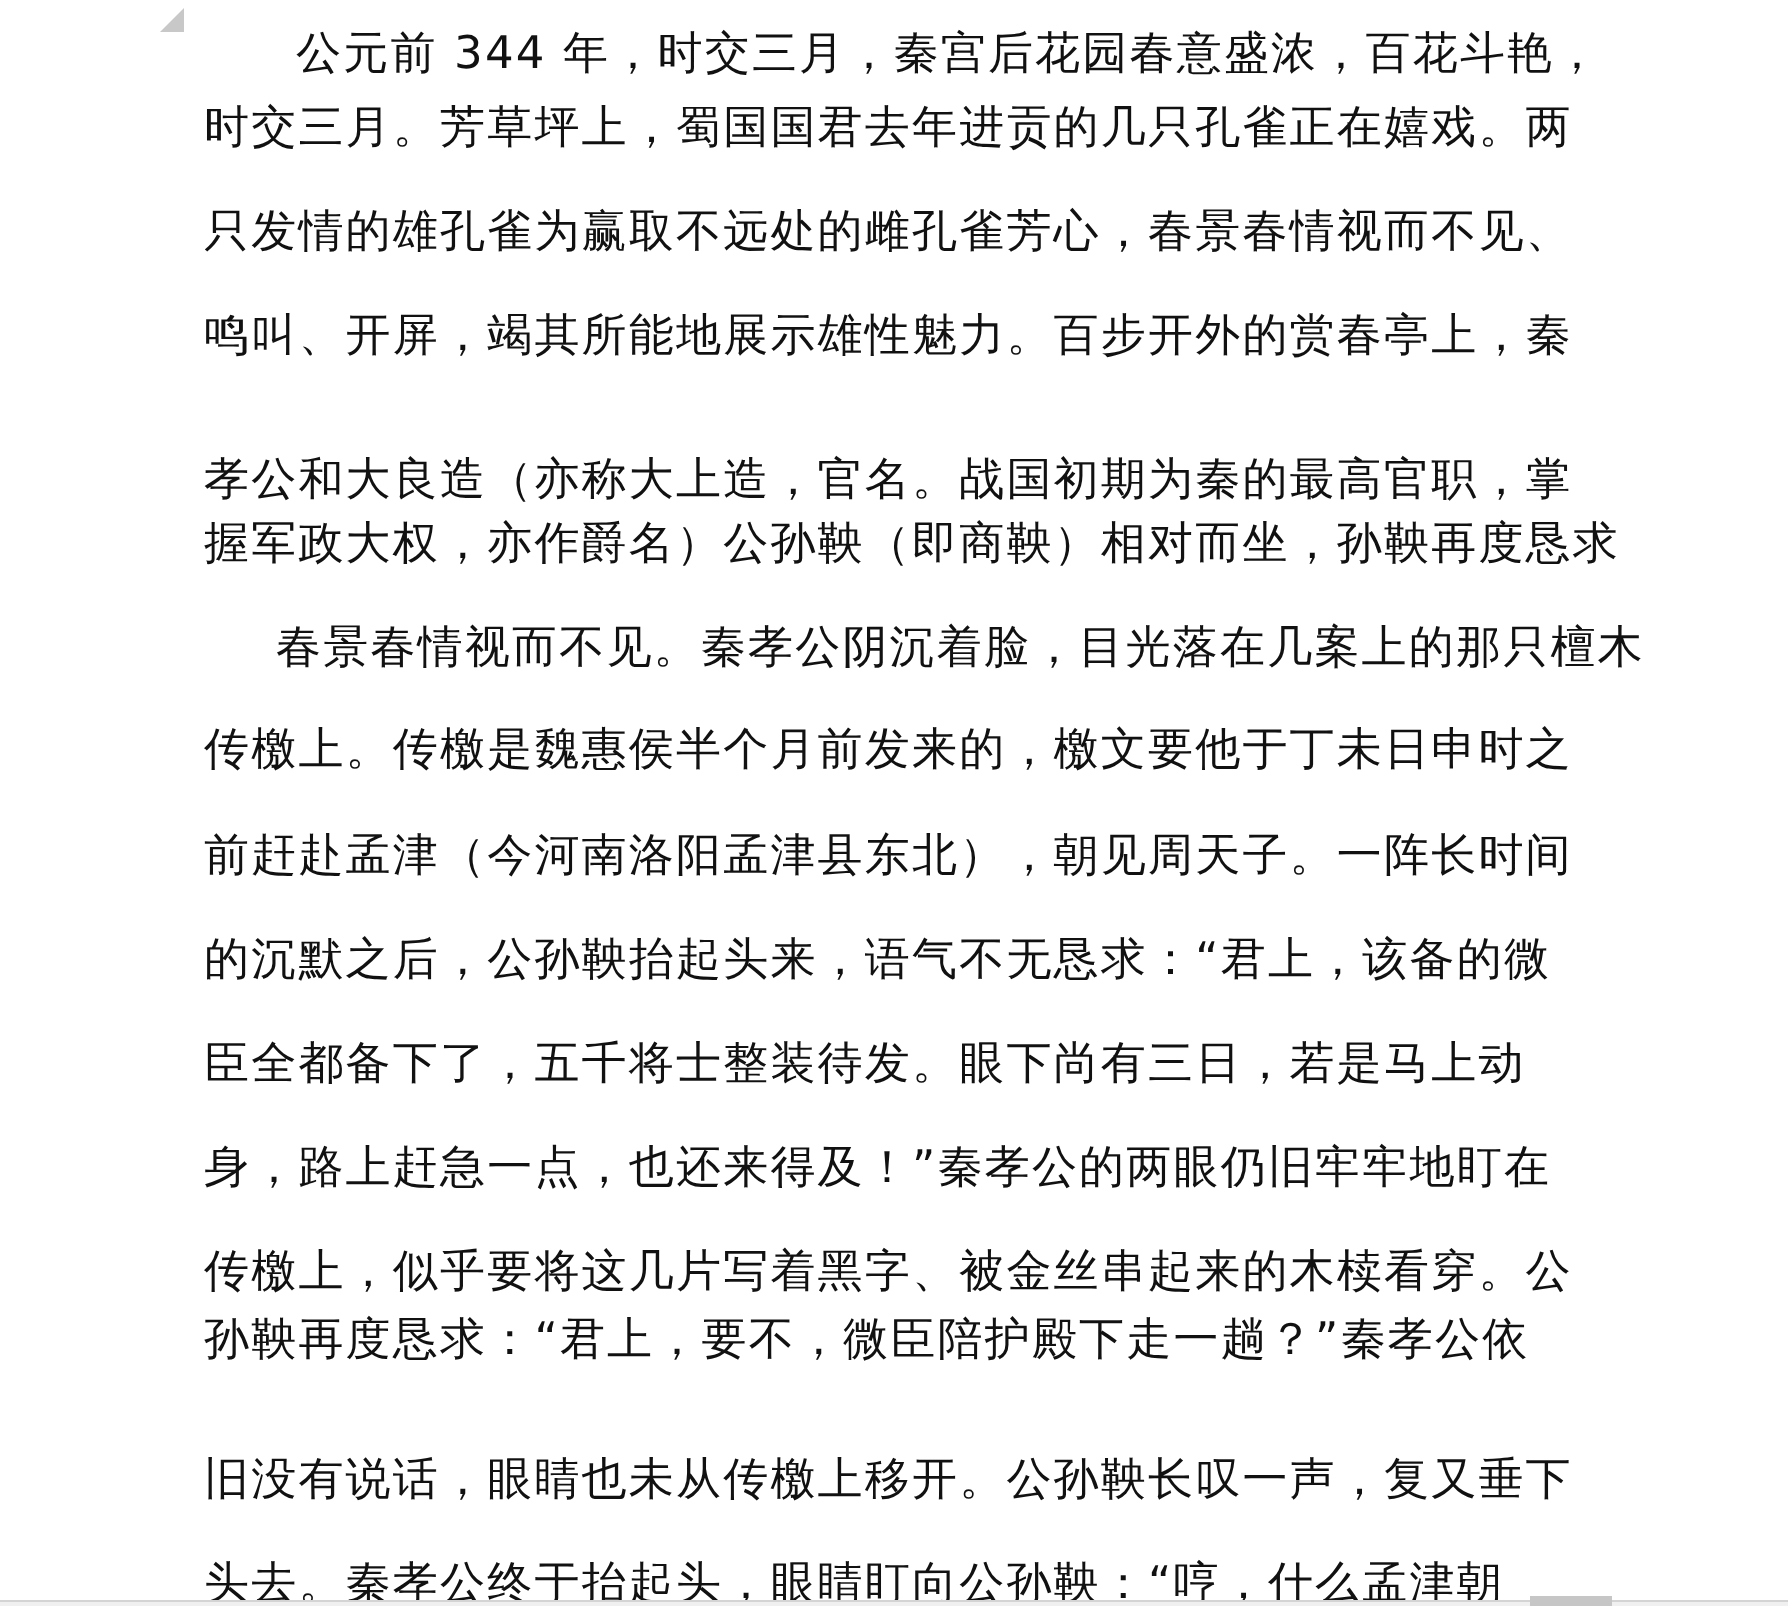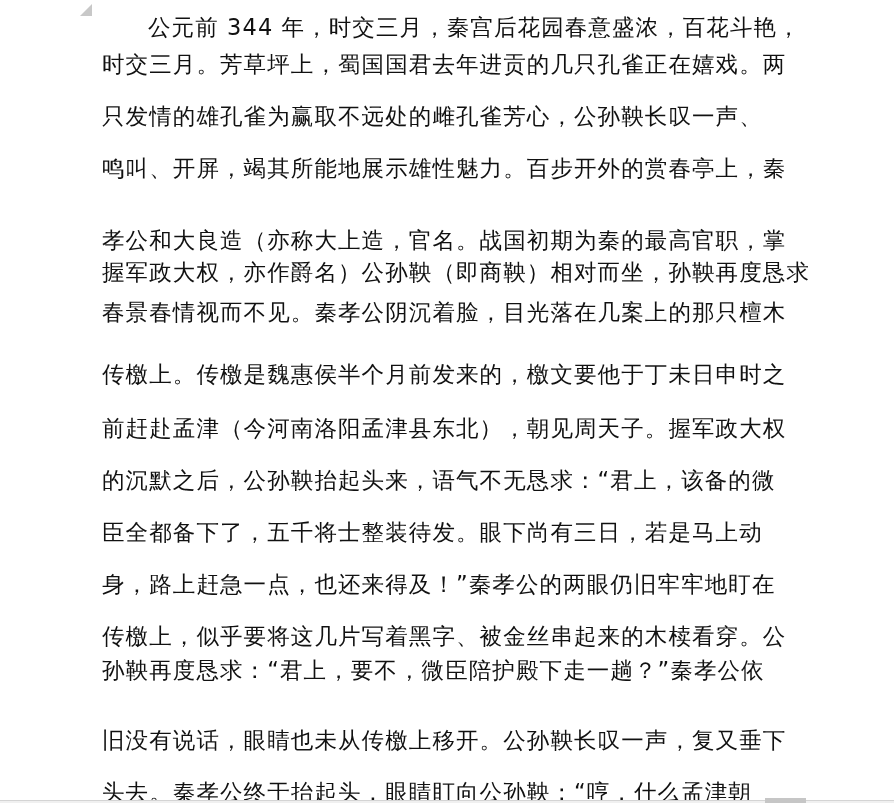--- a/index.html
+++ b/index.html
@@ -63,27 +63,27 @@
 </style>
 </head>
 <body>
 
 <div class="page">
   <div class="corner-mark"></div>
 
   <div class="doc-body">
     <div class="line" style="top:12px; left:46px;">公元前 344 年，时交三月，秦宫后花园春意盛浓，百花斗艳，</div>
     <div class="line" style="top:49px;">时交三月。芳草坪上，蜀国国君去年进贡的几只孔雀正在嬉戏。两</div>
-    <div class="line" style="top:101px;">只发情的雄孔雀为赢取不远处的雌孔雀芳心，公孙鞅长叹一声、</div>
+    <div class="line" style="top:101px;">只发情的雄孔雀为赢取不远处的雌孔雀芳心，春景春情视而不见、</div>
     <div class="line" style="top:153px;">鸣叫、开屏，竭其所能地展示雄性魅力。百步开外的赏春亭上，秦</div>
     <div class="line" style="top:205px;margin-top:20px;">孝公和大良造（亦称大上造，官名。战国初期为秦的最高官职，掌</div>
     <div class="line" style="top:257px;">握军政大权，亦作爵名）公孙鞅（即商鞅）相对而坐，孙鞅再度恳求</div>
-    <div class="line" style="top:297px;">春景春情视而不见。秦孝公阴沉着脸，目光落在几案上的那只檀木</div>
+    <div class="line" style="top:309px;margin-left:36px;">春景春情视而不见。秦孝公阴沉着脸，目光落在几案上的那只檀木</div>
     <div class="line" style="top:361px;font-family:Liberation Mono, monospace;">传檄上。传檄是魏惠侯半个月前发来的，檄文要他于丁未日申时之</div>
-    <div class="line" style="top:413px;">前赶赴孟津（今河南洛阳孟津县东北），朝见周天子。握军政大权</div>
+    <div class="line" style="top:413px;">前赶赴孟津（今河南洛阳孟津县东北），朝见周天子。一阵长时间</div>
     <div class="line" style="top:465px;">的沉默之后，公孙鞅抬起头来，语气不无恳求：“君上，该备的微</div>
     <div class="line" style="top:517px;">臣全都备下了，五千将士整装待发。眼下尚有三日，若是马上动</div>
     <div class="line" style="top:569px;">身，路上赶急一点，也还来得及！”秦孝公的两眼仍旧牢牢地盯在</div>
     <div class="line" style="top:621px;">传檄上，似乎要将这几片写着黑字、被金丝串起来的木椟看穿。公</div>
     <div class="line" style="top:655px;">孙鞅再度恳求：“君上，要不，微臣陪护殿下走一趟？”秦孝公依</div>
     <div class="line" style="top:725px;">旧没有说话，眼睛也未从传檄上移开。公孙鞅长叹一声，复又垂下</div>
     <div class="line" style="top:777px;">头去。秦孝公终于抬起头，眼睛盯向公孙鞅：“哼，什么孟津朝</div>
   </div>
 
   <div class="hscroll"></div>

